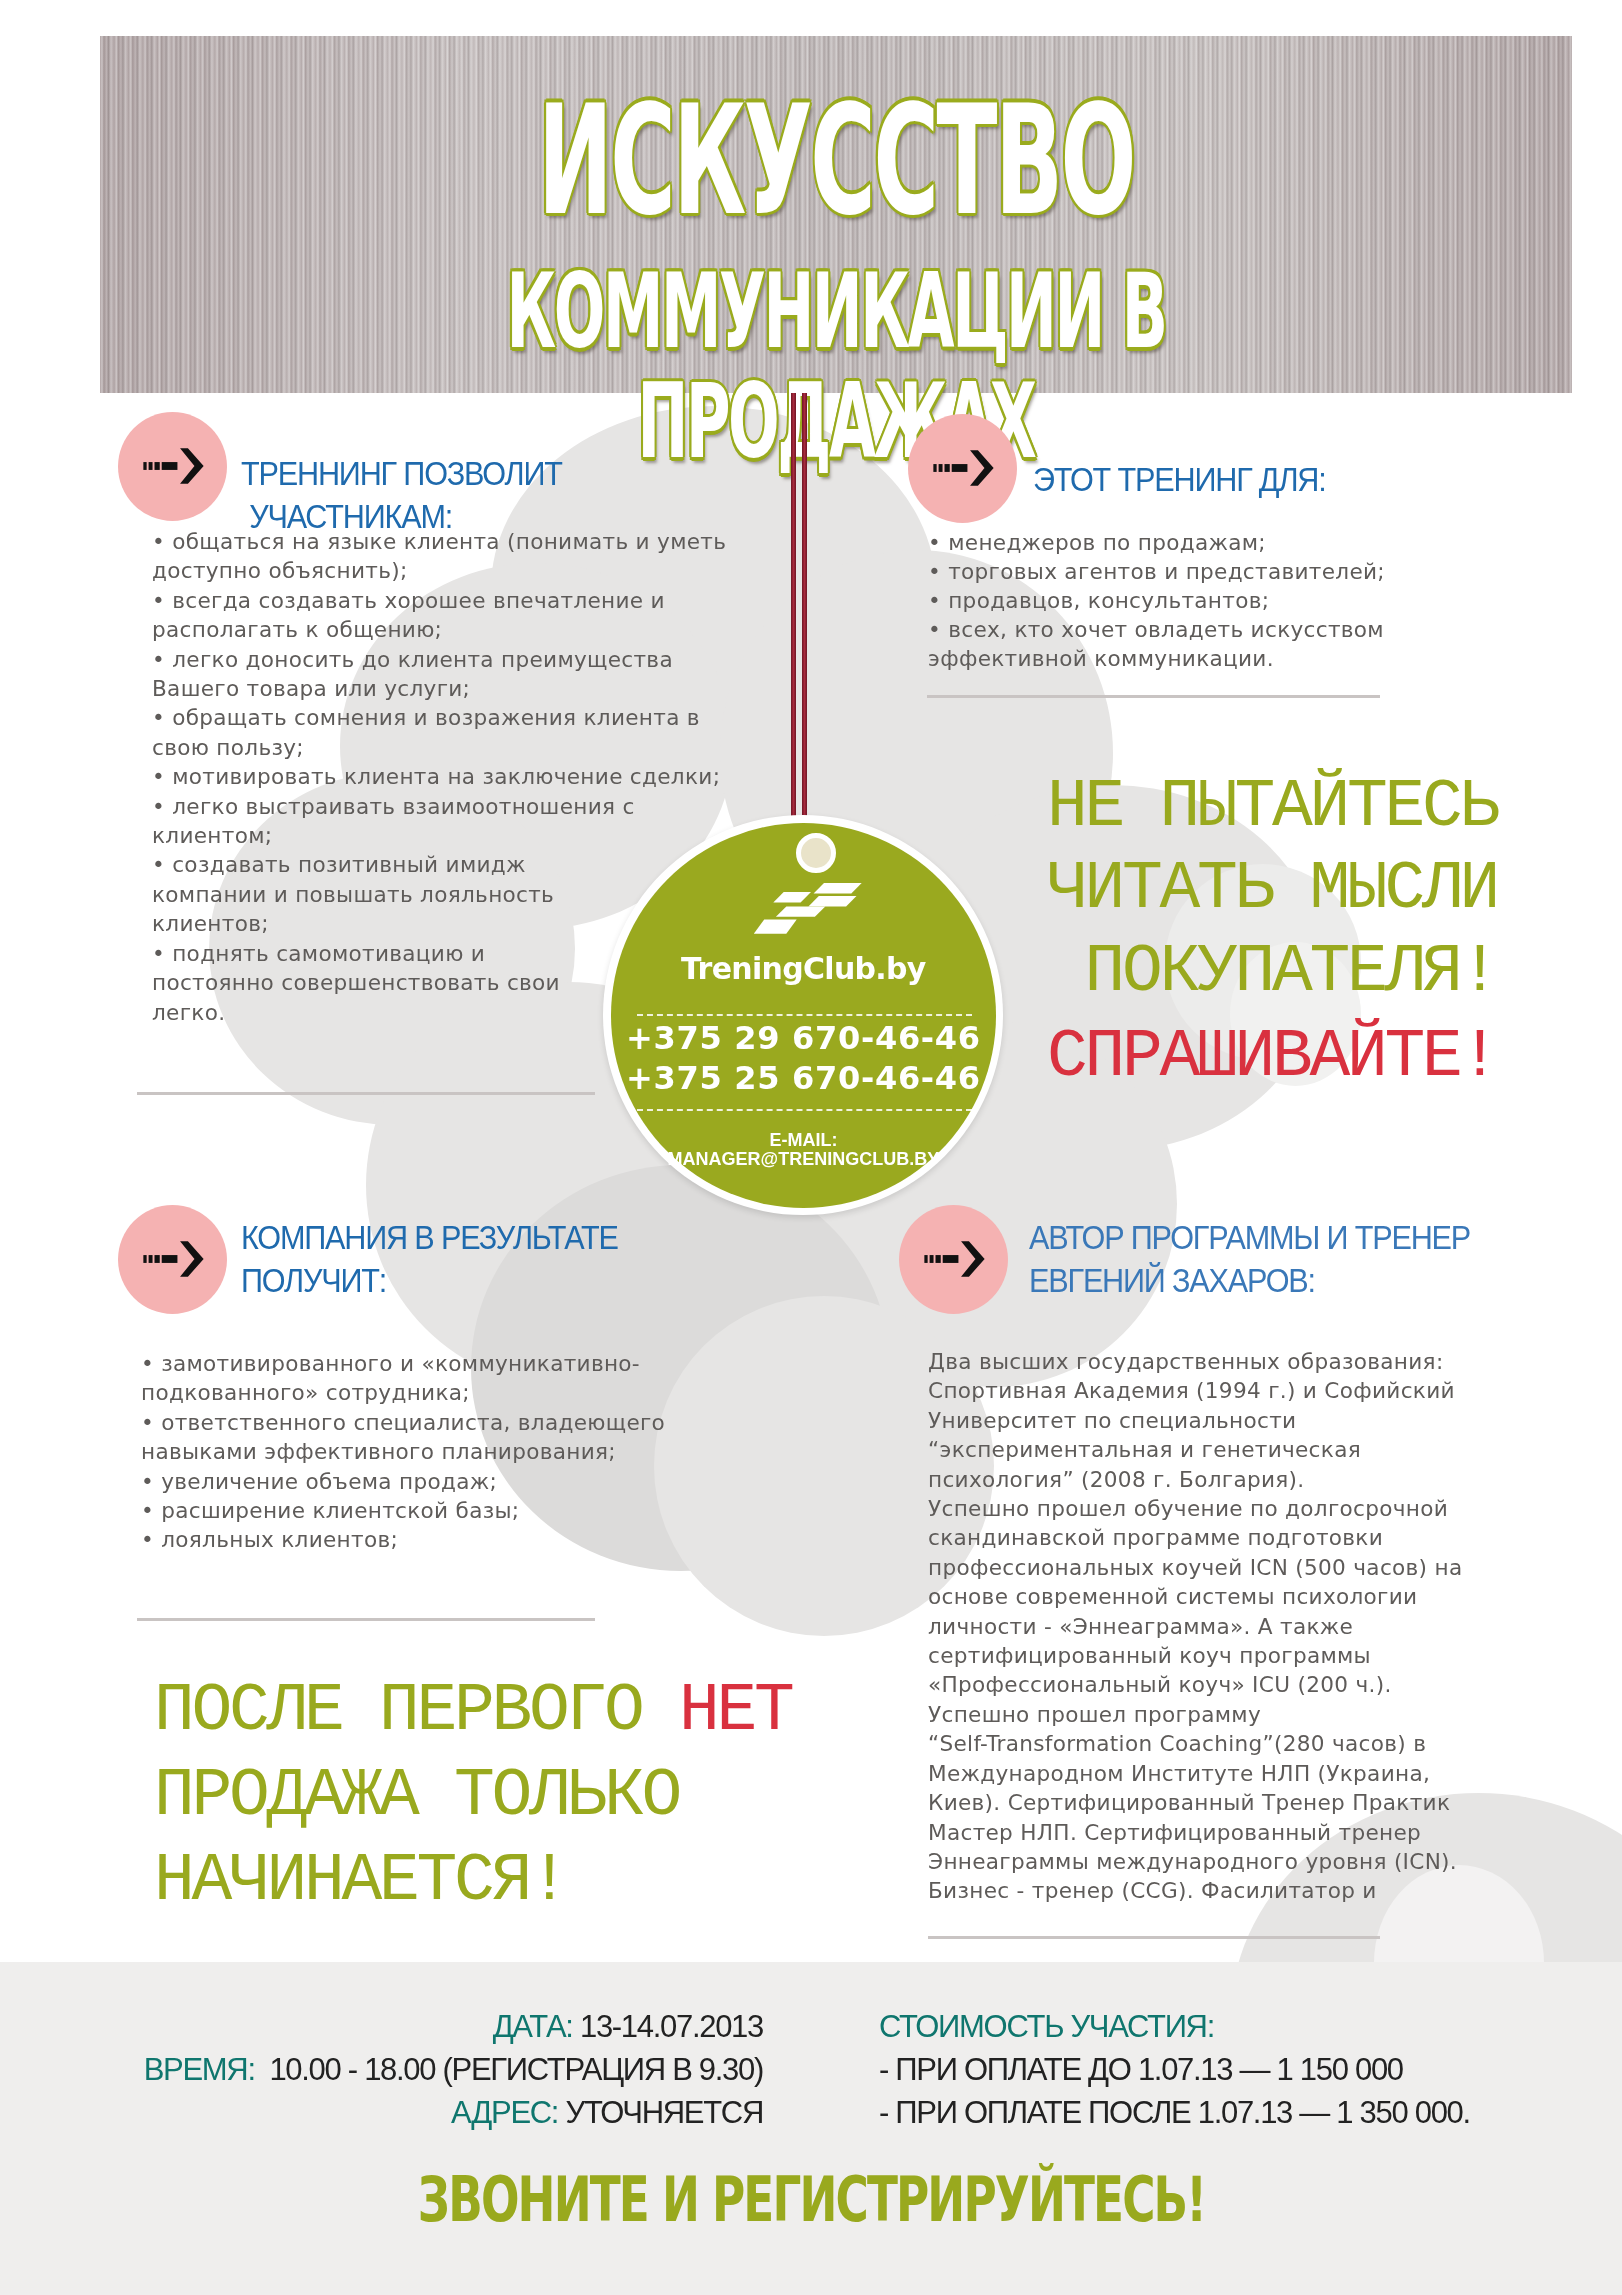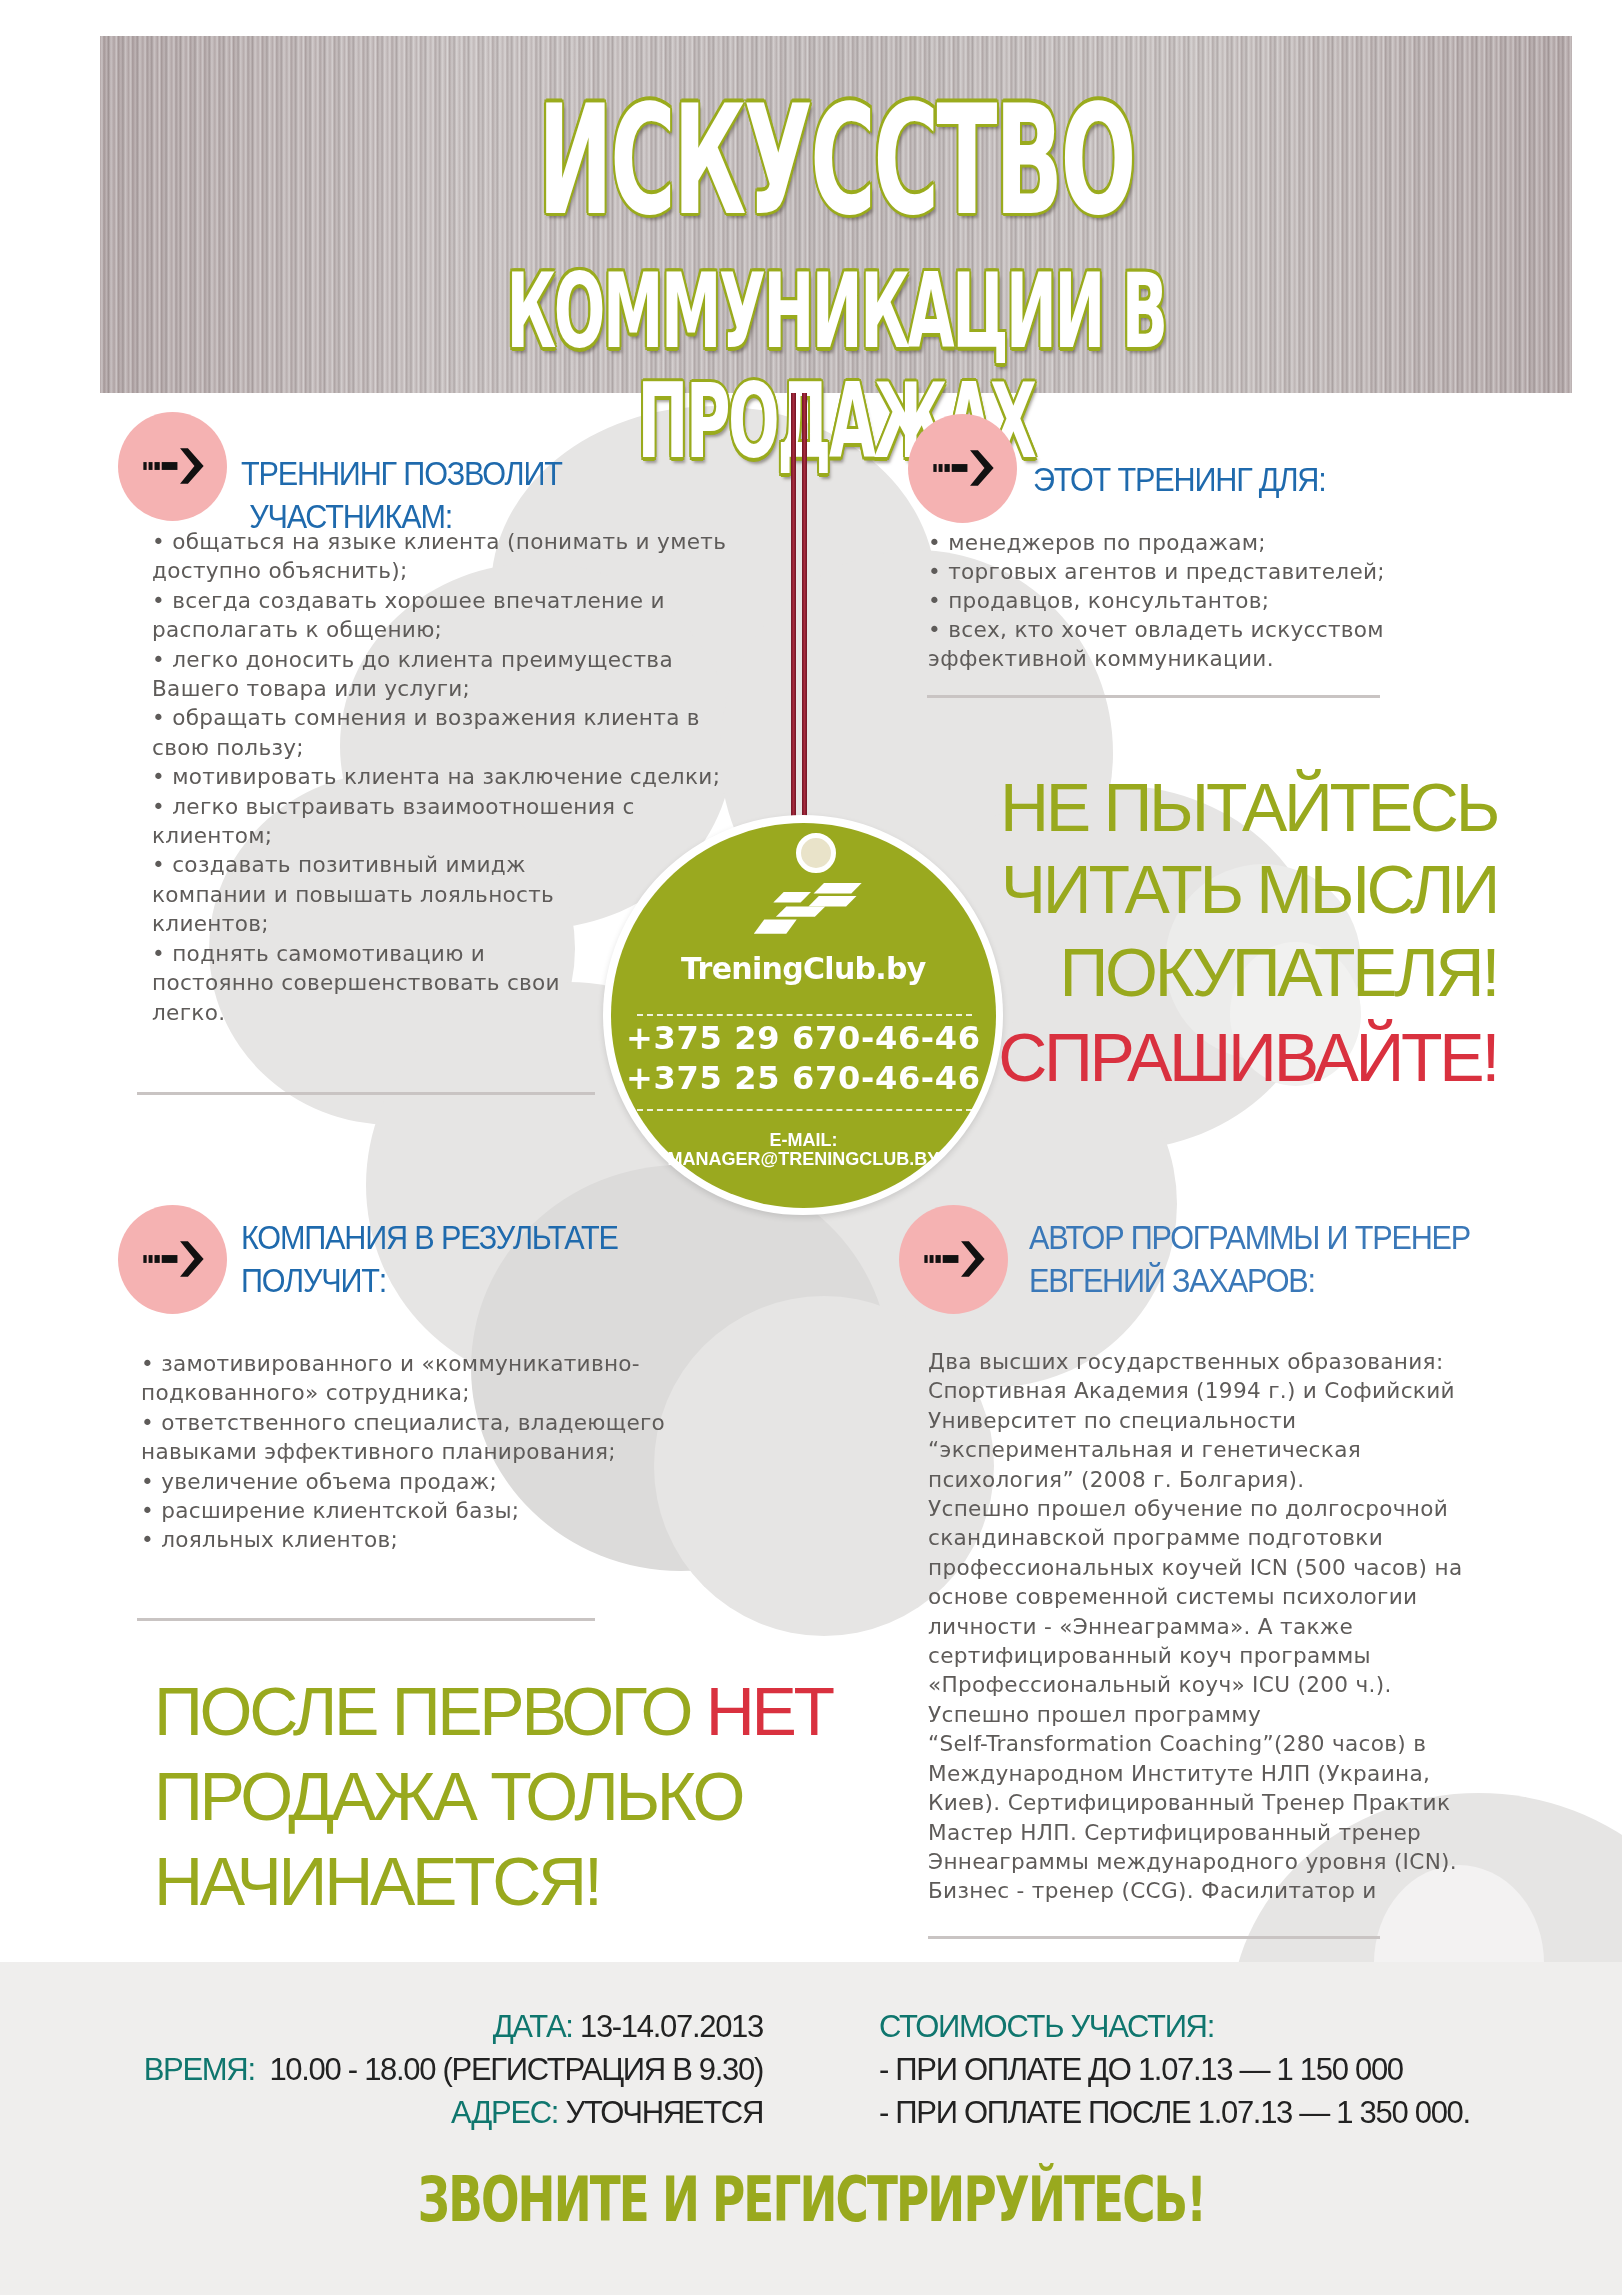--- a/index.html
+++ b/index.html
@@ -54,21 +54,21 @@
               background:#e9e3c9; border:5.9px solid #fff; }
   .tag-logo-text { position:absolute; left:0; width:100%; top:128px; text-align:center; color:#fff;
     font-family:"DejaVu Sans", sans-serif; font-weight:bold; font-size:30px; letter-spacing:-0.7px; }
   .tag-dash { position:absolute; left:26px; width:335px; border-top:2.6px dashed rgba(255,255,255,0.85); }
   .tag-phone { position:absolute; left:0; width:100%; text-align:center; color:#fff;
     font-family:"DejaVu Sans", sans-serif; font-weight:bold; font-size:32px; letter-spacing:0.7px; }
   .tag-email { position:absolute; left:0; width:100%; text-align:center; color:#fff;
     font-family:"Liberation Sans", sans-serif; font-weight:bold; font-size:18px; line-height:19.6px; }
 
   
-  .quote-line { position:absolute; font-family:Liberation Sans, sans-serif; font-size:68px;
+  .quote-line { position:absolute; font-family:Liberation Mono, monospace; font-size:68px;
     line-height:72px; letter-spacing:-3.3px; white-space:nowrap; color:#99a91e; }
   .red { color:#d9313f; }
 
   
   .footer { position:absolute; left:0; top:1962px; width:1623px; height:334px; background:#efeeed; }
   .info { position:absolute; font-family:"Liberation Sans", sans-serif; font-size:31px; line-height:43px;
           letter-spacing:-1.3px; white-space:nowrap; color:#222; }
   .info .lbl { color:#0f766e; }
   .cta { position:absolute; left:0; width:1623px; text-align:center; top:2163px; color:#99a91e;
     font-family:"DejaVu Sans", sans-serif; font-weight:bold; font-size:63px; letter-spacing:-2.6px;

